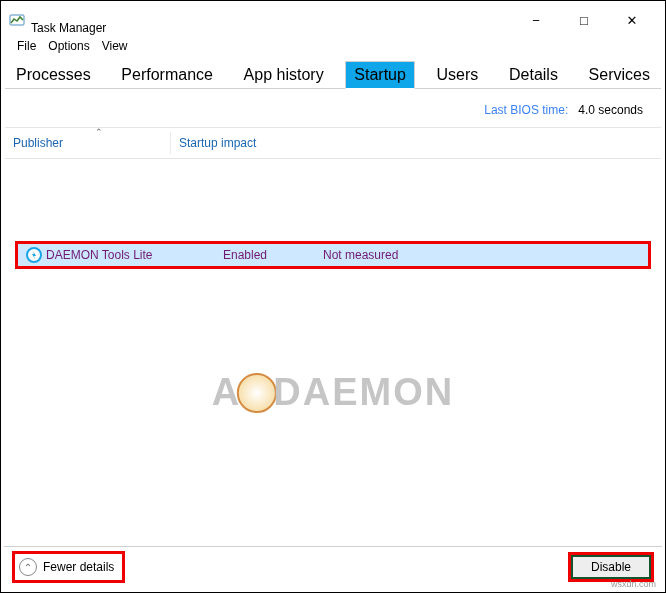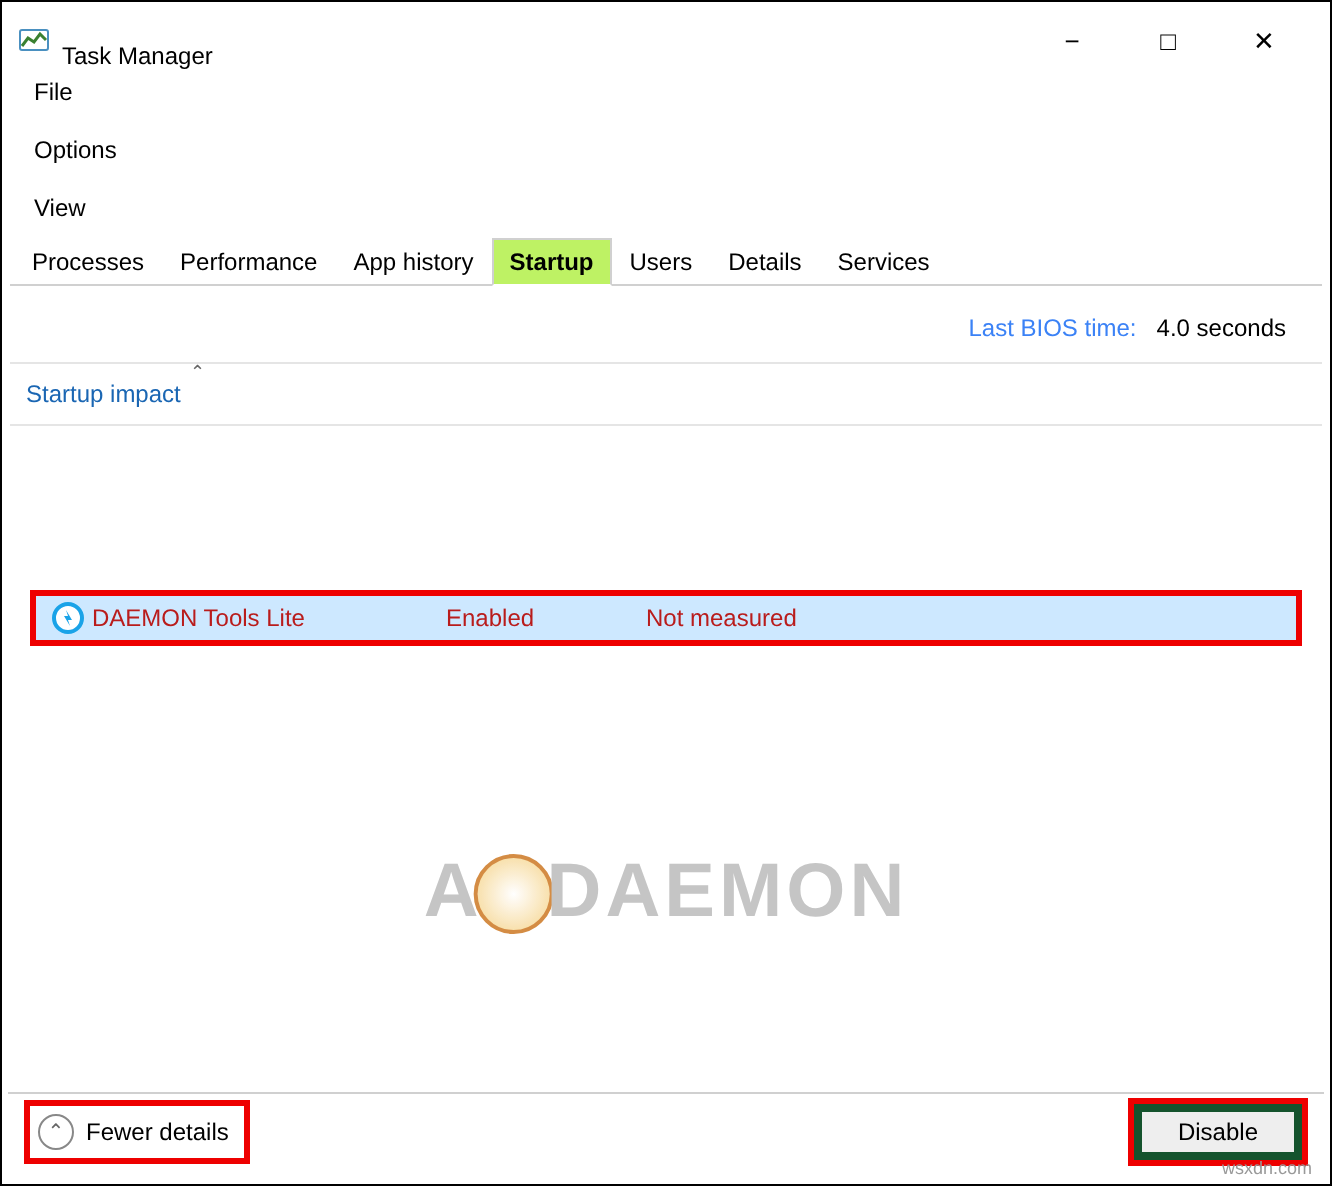--- a/index.html
+++ b/index.html
@@ -35,47 +35,46 @@
   .win-btn {
     width: 30px; height: 22px;
     display: flex; align-items: center; justify-content: center;
     font-family: "Segoe UI Symbol", sans-serif;
     font-size: 13px;
     color: #000;
     cursor: default;
   }
   .menubar {
     display: flex;
-    gap: 11px;
+    gap: 0;
     padding: 2px 6px 6px;
     font-size: 12px;
-    flex-direction: column;
   }
   .menu-item { padding: 2px 6px; cursor: default; }
   .tabs {
     display: flex;
     border-bottom: 1px solid #d0d0d0;
     padding: 0 2px;
-    font-size: 12px;
+    font-size: 16px;
     align-items: flex-end;
     position: relative;
+    justify-content: space-between;
   }
   .tab {
     padding: 4px 8px;
     border: 1px solid transparent;
     border-bottom: none;
     cursor: default;
     position: relative;
   }
   .tab.active {
     border-color: #d0d0d0;
-    background: #bef264;
+    background: #0ea5e9;
     margin-bottom: -1px;
     border-bottom: 1px solid #fff;
-    font-weight: bold;
   }
   .bios-row {
     text-align: right;
     padding: 14px 18px 10px;
     font-size: 12px;
   }
   .bios-label { color: #3b82f6; }
   .list-header {
     display: flex;
     border-top: 1px solid #e5e5e5;
@@ -106,21 +105,21 @@
   .list-body {
     height: 320px;
     position: relative;
   }
   .row {
     display: flex;
     height: 22px;
     align-items: center;
     font-size: 12px;
     background: #cde8ff;
-    color: #b91c1c;
+    color: #701a75;
   }
   .row-wrap {
     border: 3px solid #e00;
     margin: 82px 10px 0 10px;
   }
   .cell { padding: 0 8px; }
   .cell-name { width: 197px; display: flex; align-items: center; gap: 4px; }
   .cell-pub { width: 166px; }
   .cell-status { width: 100px; }
   .cell-impact { width: 120px; }
@@ -181,21 +180,21 @@
     display: flex; align-items: center; justify-content: center;
     font-size: 10px;
     color: #666;
   }
   .disable-btn {
     margin-left: auto;
     border: 3px solid #e00;
     padding: 0;
   }
   .disable-btn-inner {
-    border: 4px solid #14532d;
+    border: 2px solid #14532d;
     background: #eee;
     padding: 3px 18px;
     font-size: 12px;
     cursor: default;
   }
   .wsx {
     position: absolute;
     right: 6px; bottom: 0;
     font-size: 9px;
     color: #999;
@@ -236,20 +235,21 @@
 </div>
 
 <div class="bios-row">
   <span class="bios-label">Last BIOS time:</span>
   &nbsp;
   <span>4.0 seconds</span>
 </div>
 
 <div class="list-header">
   <span class="sort-arrow">⌃</span>
+  <div class="hcol col-pub">Publisher</div>
   <div class="hcol col-impact">Startup impact</div>
 </div>
 
 <div class="list-body">
   <div class="row-wrap">
     <div class="row">
       <div class="cell cell-name">
         <span class="item-icon">
           <svg viewBox="0 0 10 10" width="10" height="10">
               <path d="M4 1 L7 6 L5 6 L6 9 L3 4 L5 4 Z" fill="#1aa3e8"></path>

